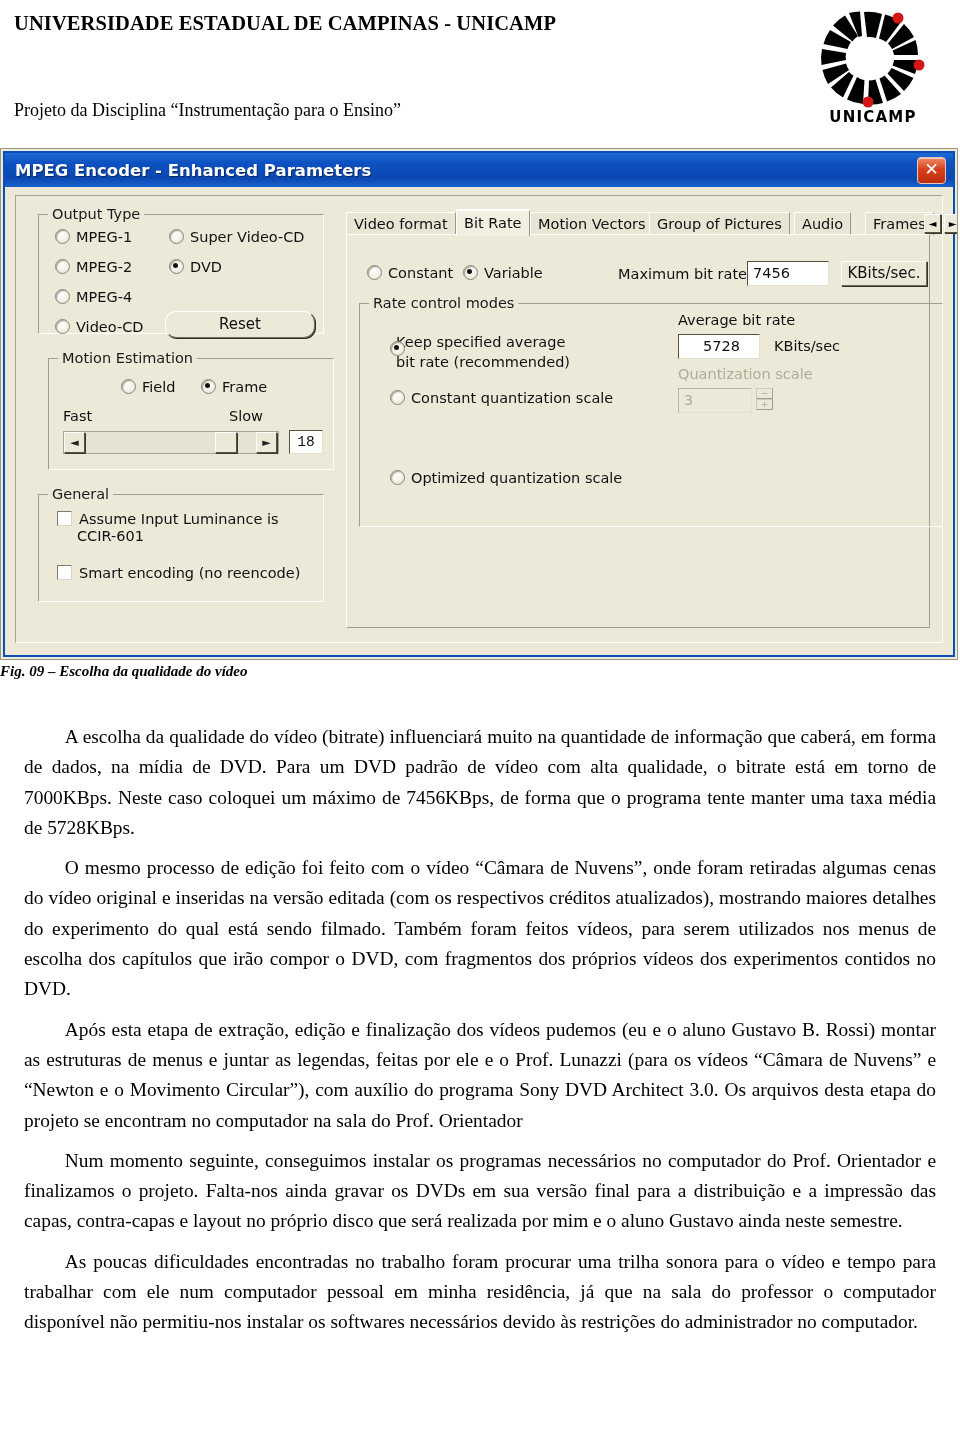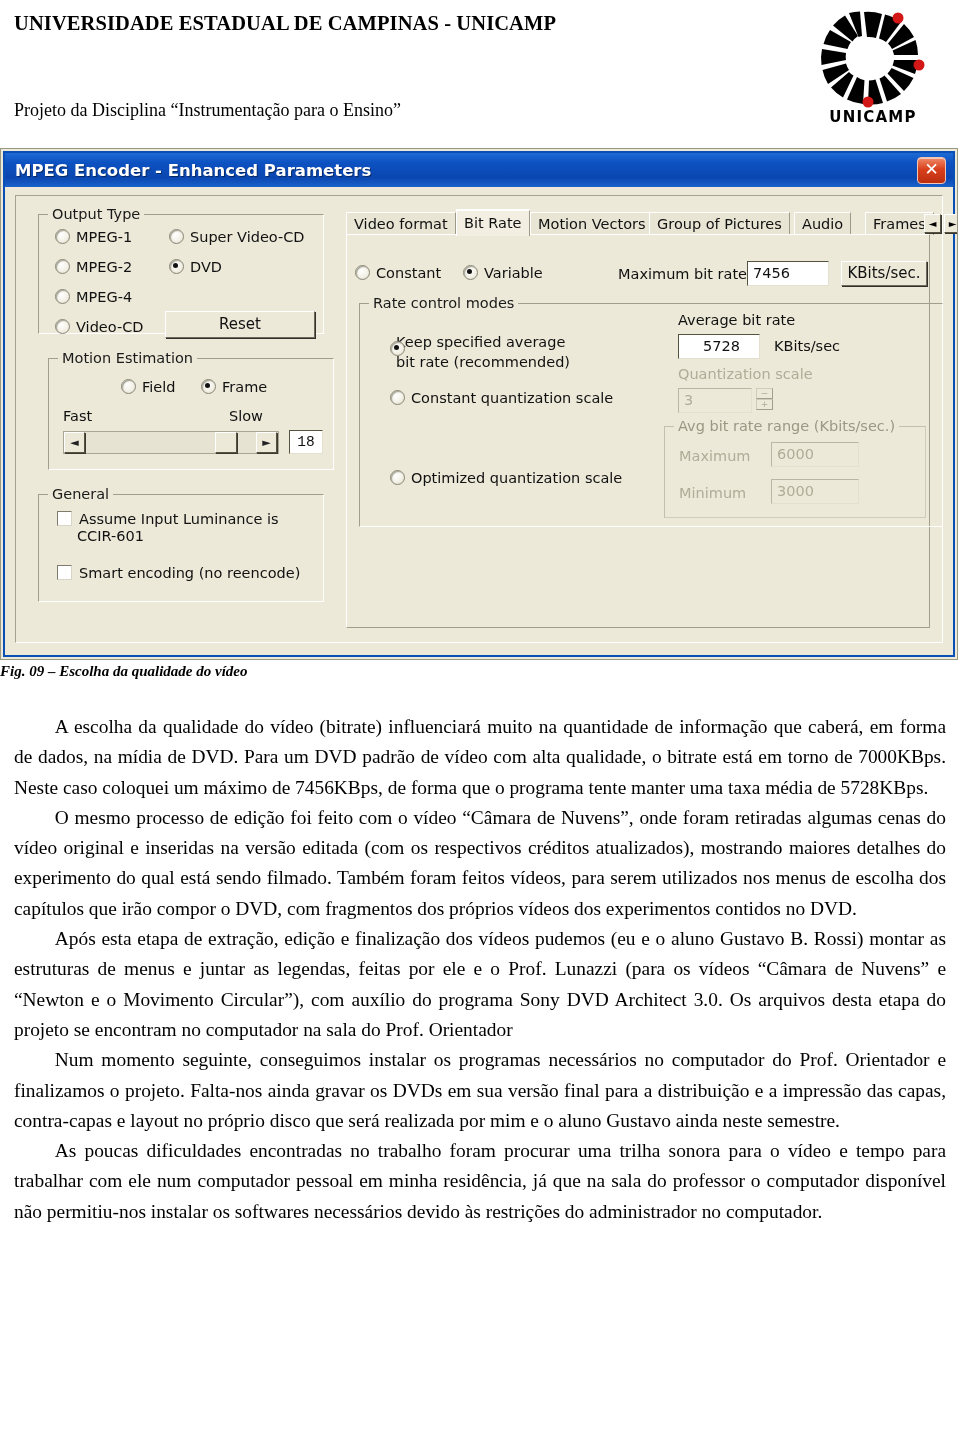--- a/index.html
+++ b/index.html
@@ -352,21 +352,21 @@
   .prose {
     position: absolute;
     left: 14px;
     top: 712px;
     width: 932px;
     font-family: "Liberation Serif", serif;
     font-size: 19.4px;
     line-height: 30.3px;
     text-align: justify;
   }
-  .prose p { margin: 0; text-indent: 2.1em; }
+  .prose p { margin: 10px; text-indent: 2.1em; }
 </style>
 </head>
 <body>
 
 <div class="doc-header">
   <div class="univ-title">UNIVERSIDADE ESTADUAL DE CAMPINAS - UNICAMP</div>
   <div class="discipline-line">Projeto da Disciplina “Instrumentação para o Ensino”</div>
   <div class="logo-wrap">
     <svg class="logo-mark" viewBox="0 0 118 100">
       <g transform="translate(56,50)">
@@ -422,21 +422,21 @@
           <div class="radio" style="left:16px; top:104px;">
             <span class="dot"></span><span>Video-CD</span>
           </div>
           <div class="radio" style="left:130px; top:14px;">
             <span class="dot"></span><span>Super Video-CD</span>
           </div>
           <div class="radio on" style="left:130px; top:44px;">
             <span class="dot"></span><span>DVD</span>
           </div>
 
-          <div class="btn" style="left:126px; top:96px; width:150px; height:27px; line-height:25px;">Reset</div>
+          <div class="btn" style="left:126px; top:96px; width:150px; height:27px; line-height:25px;border-radius:11px;">Reset</div>
         </div>
 
         <div class="group" style="left:32px; top:162px; width:286px; height:112px;padding-left:7px;">
           <span class="legend">Motion Estimation</span>
 
           <div class="radio" style="left:72px; top:20px;">
             <span class="dot"></span><span>Field</span>
           </div>
           <div class="radio on" style="left:152px; top:20px;">
             <span class="dot"></span><span>Frame</span>
@@ -473,21 +473,21 @@
             <div class="tab" style="left:184px;">Motion Vectors</div>
             <div class="tab" style="left:303px;">Group of Pictures</div>
             <div class="tab" style="left:448px;">Audio</div>
             <div class="tab" style="left:519px;">Frames</div>
             <div class="tab-scroll" style="left:578px;">◄</div>
             <div class="tab-scroll" style="left:598px;">►</div>
           </div>
 
           <div class="tab-page">
 
-            <div class="radio" style="left:8px; top:30px;">
+            <div class="radio" style="left:20px; top:30px;">
               <span class="dot"></span><span>Constant</span>
             </div>
             <div class="radio on" style="left:116px; top:30px;">
               <span class="dot"></span><span>Variable</span>
             </div>
 
             <div class="lbl" style="left:271px; top:31px;">Maximum bit rate</div>
             <div class="field" style="left:400px; top:26px; width:82px; height:25px;">7456</div>
             <div class="btn" style="left:494px; top:26px; width:86px; height:25px; line-height:23px;">KBits/sec.</div>
 
@@ -514,27 +514,20 @@
               <div class="field" style="left:318px; top:30px; width:82px; height:25px;padding-left:24px;">5728</div>
               <div class="lbl" style="left:414px; top:34px;">KBits/sec</div>
 
               <div class="lbl dim" style="left:318px; top:62px;">Quantization scale</div>
               <div class="field dim" style="left:318px; top:84px; width:74px; height:25px;">3</div>
               <div class="spin" style="left:396px; top:84px;">
                 <div>−</div>
                 <div>+</div>
               </div>
 
-              <div class="group disabled" style="left:304px; top:122px; width:262px; height:92px; border-color:#cfccb9; border-left-color:#c2bfad; border-top-color:#c2bfad;">
-                <span class="legend">Avg bit rate range (Kbits/sec.)</span>
-                <div class="lbl dim" style="left:14px; top:21px;">Maximum</div>
-                <div class="field dim" style="left:106px; top:15px; width:88px; height:25px;">6000</div>
-                <div class="lbl dim" style="left:14px; top:58px;">Minimum</div>
-                <div class="field dim" style="left:106px; top:52px; width:88px; height:25px;">3000</div>
-              </div>
             </div>
           </div>
         </div>
 
       </div>
     </div>
   </div>
 </div>
 
 <div class="fig-caption">Fig. 09 – Escolha da qualidade do vídeo</div>

